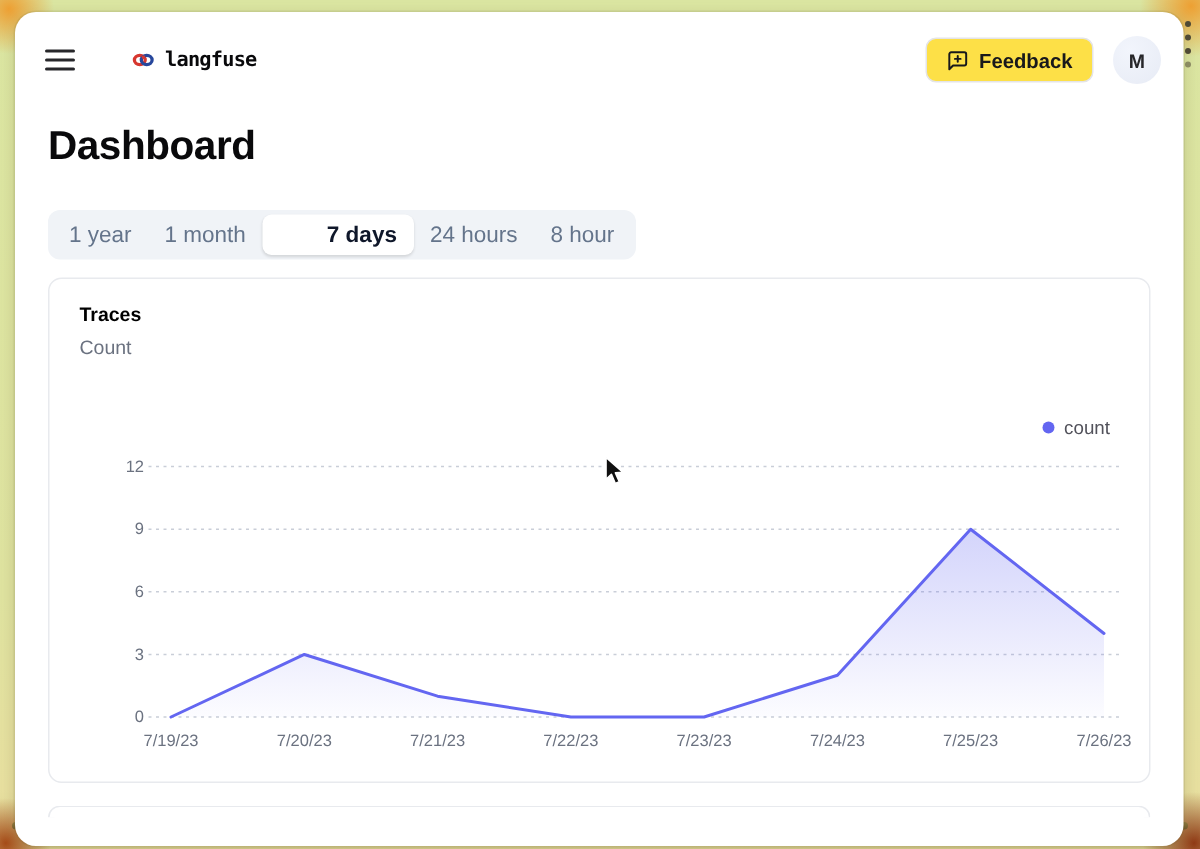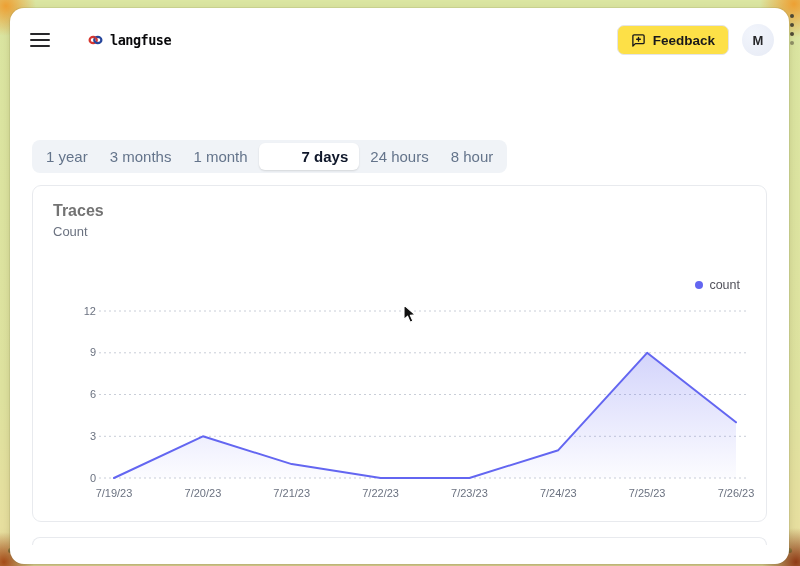--- a/index.html
+++ b/index.html
@@ -42,21 +42,21 @@
   
   .tabs { position:absolute; left:22px; top:132px; display:inline-flex; align-items:center;
     background:#f0f3f7; border-radius:8px; padding:3px; }
   .tab { border:none; background:transparent; font-family:"Liberation Sans", sans-serif;
     font-size:15px; font-weight:500; color:#64748b; padding:5px 11px; border-radius:6px; cursor:pointer; white-space:nowrap; }
   .tab.active { background:#fff; color:#0f172a; font-weight:700; box-shadow:0 1px 2px rgba(0,0,0,.12);padding-left:43px; }
 
   
   .card { position:absolute; left:22px; top:177px; width:735px; height:337px;
     border:1px solid #e8eaee; border-radius:9px; background:#fff; }
-  .card-title { position:absolute; left:20px; top:16px; font-size:16px; font-weight:700; color:#737373; }
+  .card-title { position:absolute; left:20px; top:16px; font-size:13px; font-weight:700; color:#000000; }
   .card-subtitle { position:absolute; left:20px; top:38px; font-size:13px; color:#6b7280; }
   .legend { position:absolute; right:26px; top:92px; display:flex; align-items:center; gap:6px; }
   .legend-dot { width:8px; height:8px; border-radius:50%; }
   .legend-label { font-size:12.5px; color:#52525b; }
   .chart-svg { position:absolute; left:38px; top:115px; }
   .ytick, .xtick { font-family:"Liberation Sans", sans-serif; font-size:11px; fill:#6b7280; }
   .grid { stroke:#c9ced8; stroke-width:1; stroke-dasharray:2 3; }
 
   .card-stub { position:absolute; left:22px; top:529px; width:735px; height:8px;
     border:1px solid #e8eaee; border-bottom:none; border-radius:9px 9px 0 0; background:#fff; }
@@ -102,24 +102,24 @@
           </svg>
         </span>
         <span>Feedback</span>
       </button>
       <div class="avatar">
         <span>M</span>
       </div>
     </div>
   </div>
 
+  <h1 class="page-title">Dashboard</h1>
 
   <div class="tabs">
       <button class="tab">1 year</button>
-      <button class="tab">3 months</button>
       <button class="tab">1 month</button>
       <button class="tab active">7 days</button>
       <button class="tab">24 hours</button>
       <button class="tab">8 hour</button>
     </div>
 
   <div class="card">
     <div class="card-title">Traces</div>
     <div class="card-subtitle">Count</div>
     <div class="legend">

